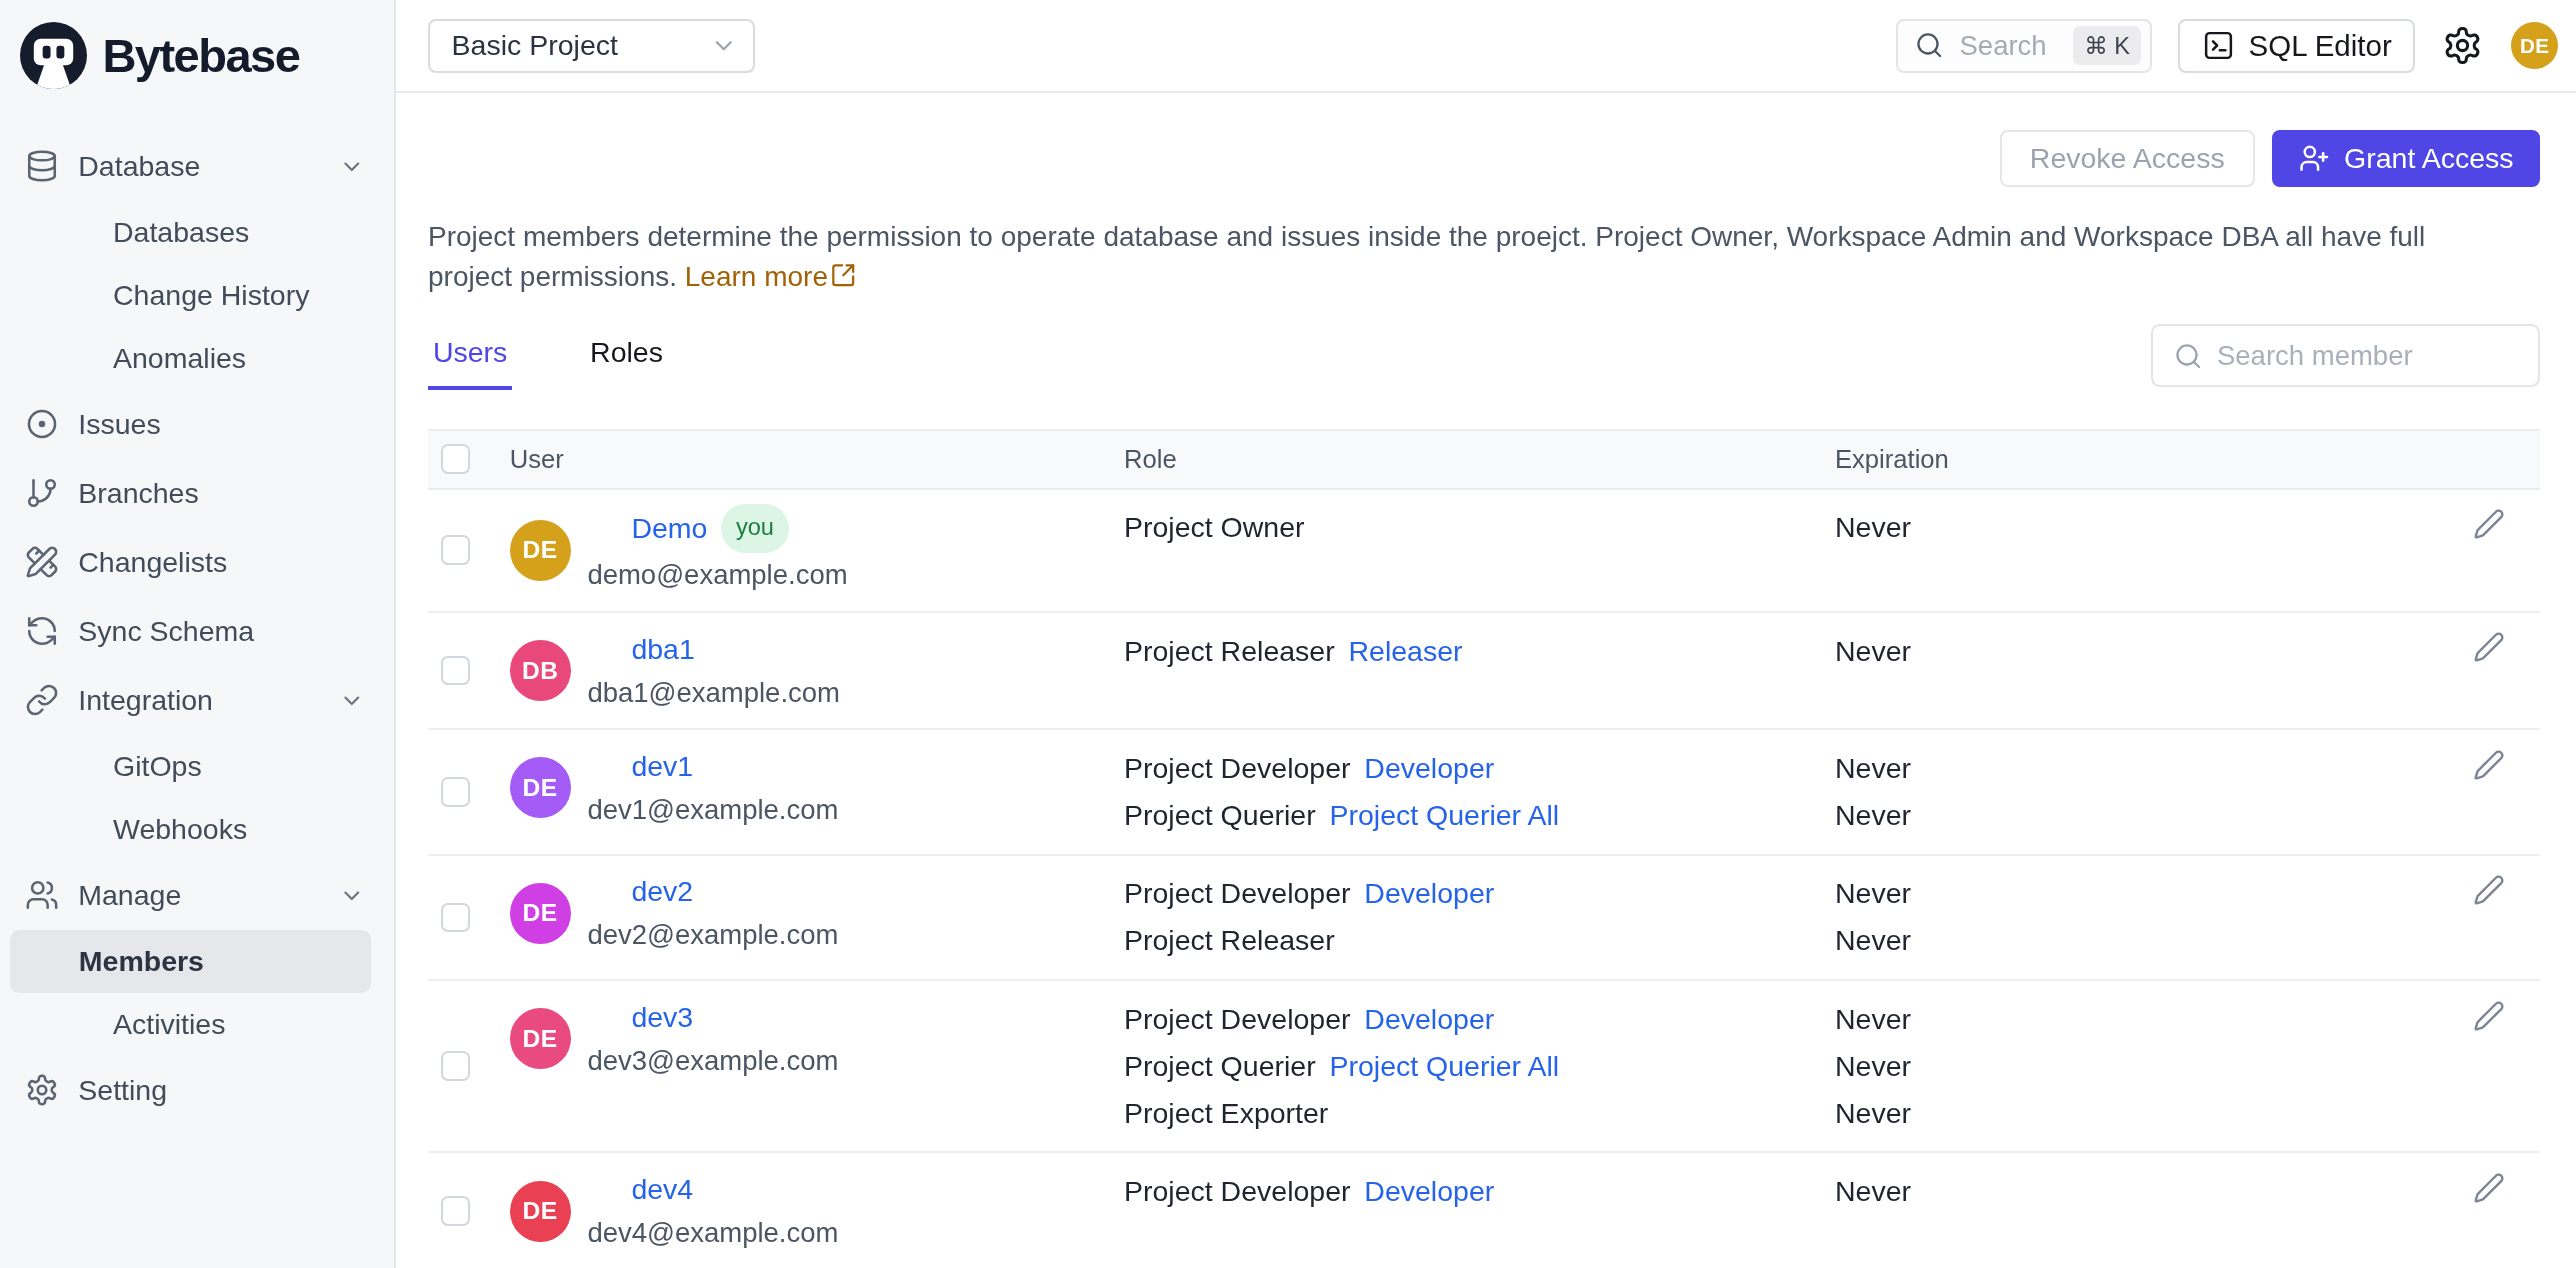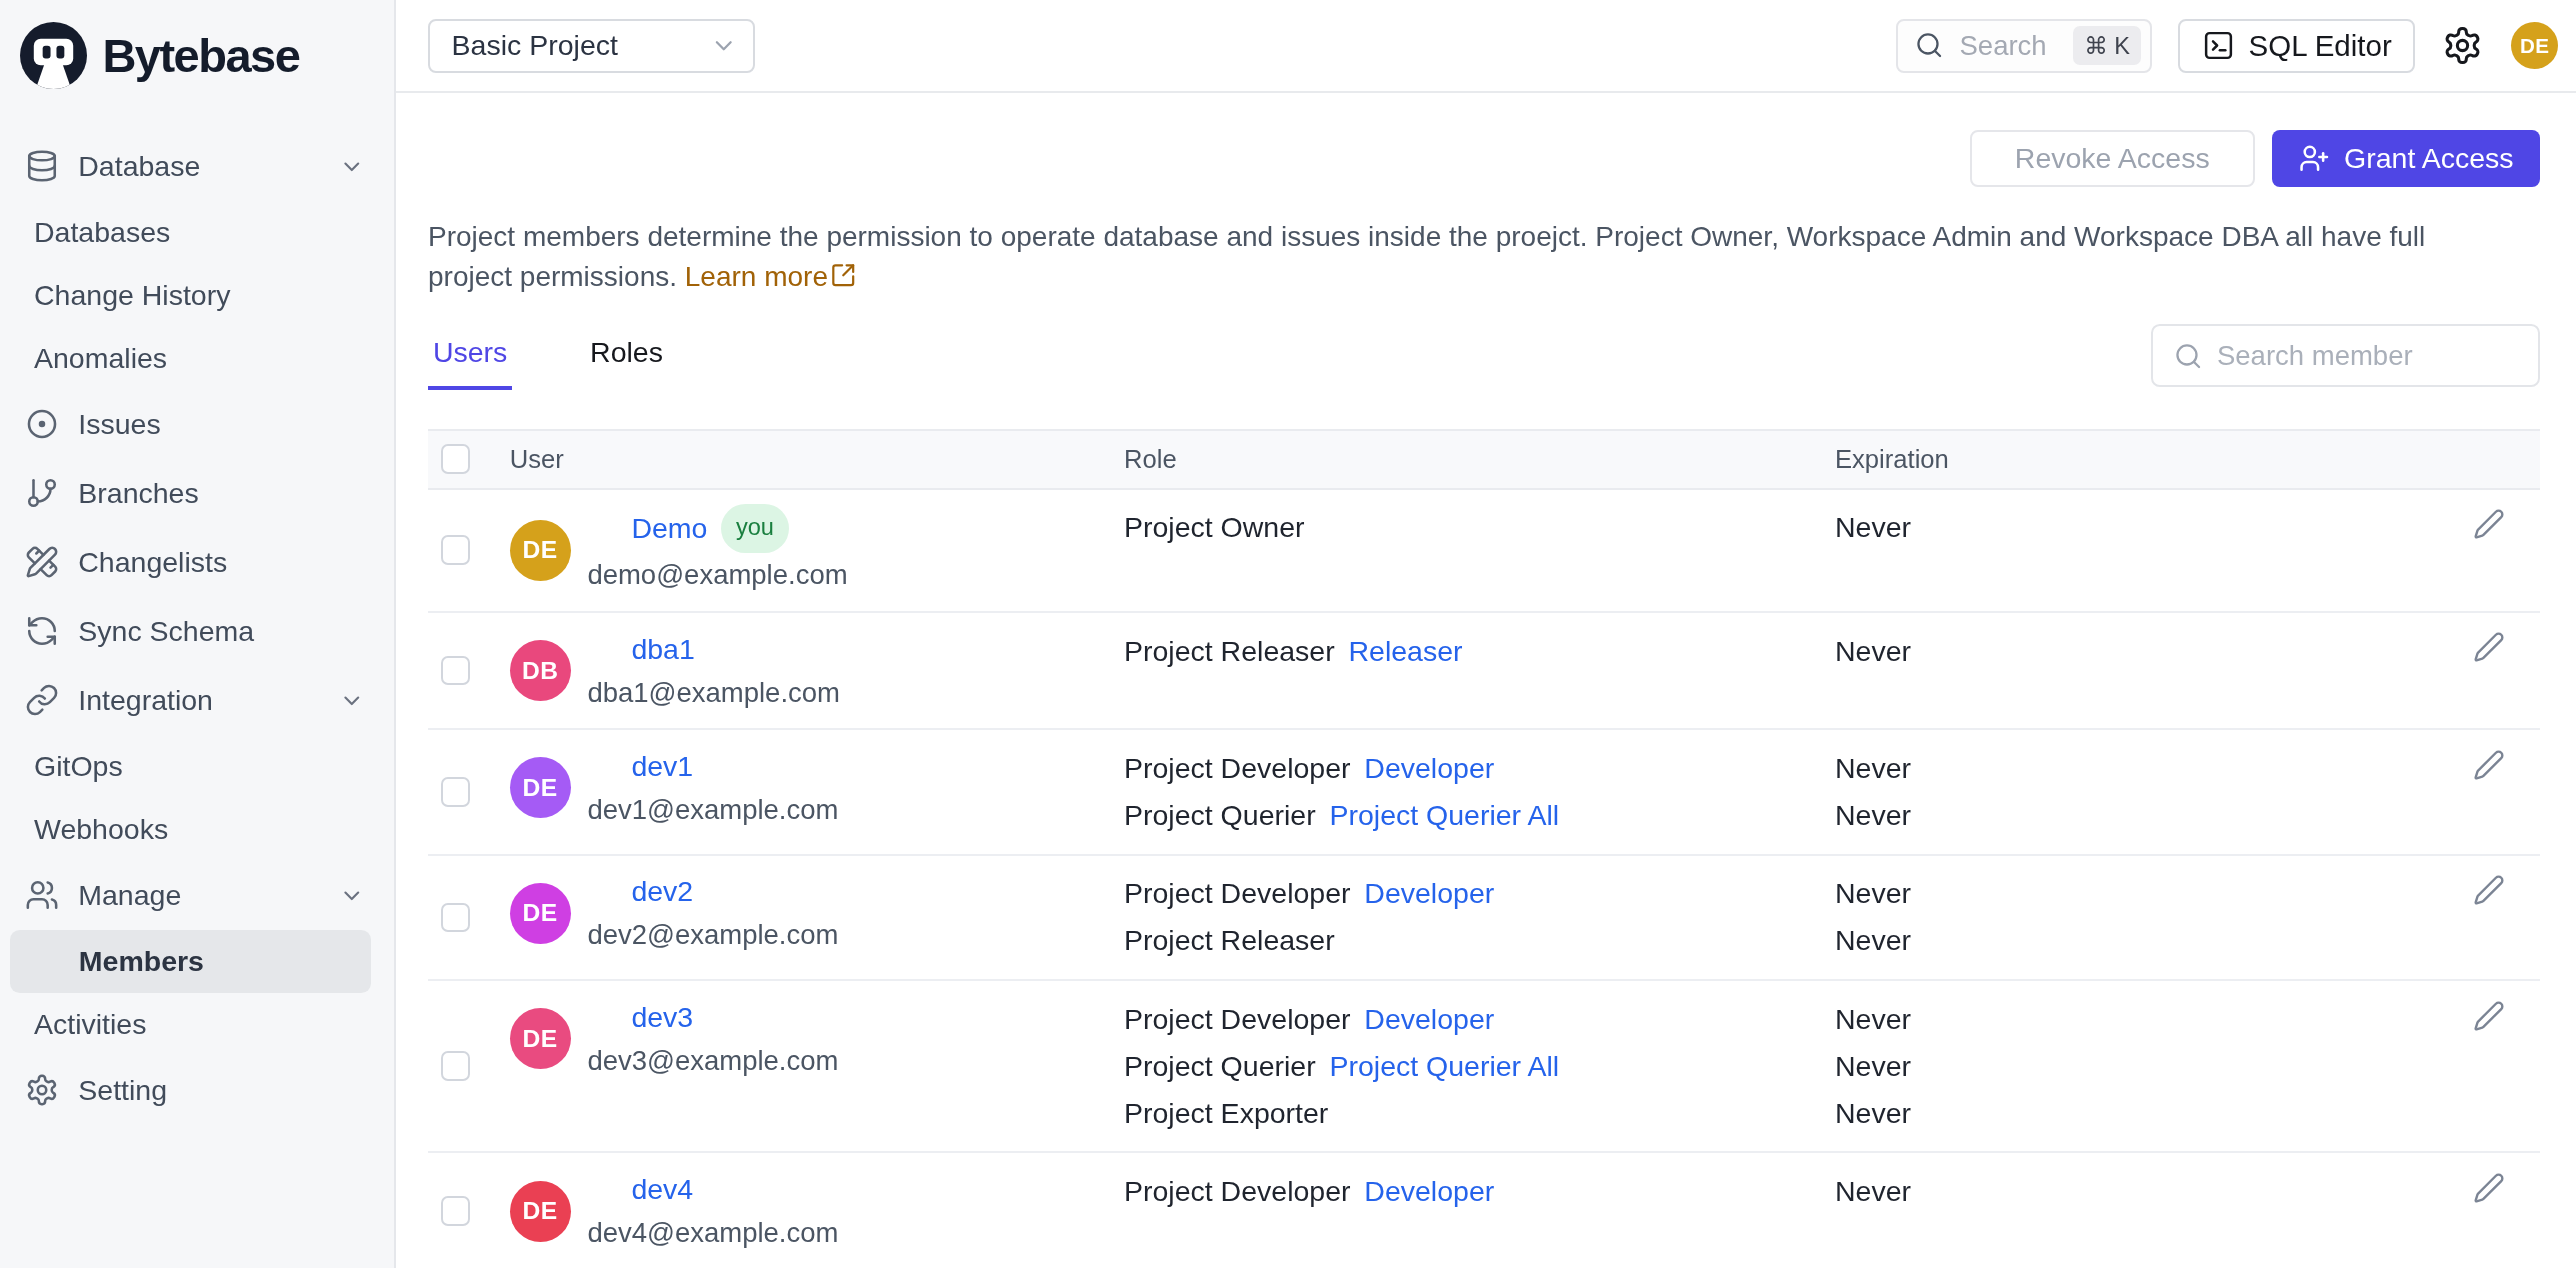--- a/index.html
+++ b/index.html
@@ -10,21 +10,21 @@
 
   
   .sidebar { width: 396px; flex-shrink: 0; background: #f6f7f9; border-right: 2px solid #e5e7eb; }
   .logo { display: flex; align-items: center; gap: 15.7px; padding: 21.6px 15.7px 19.7px 19.7px; cursor: pointer; }
   .logo-mark { width: 67px; height: 67px; flex-shrink: 0; }
   .logo-text { font-size: 47px; font-weight: 800; color: #141c2b; letter-spacing: -1.5px; }
   nav { margin-top: 23.6px; }
   .nav-item { display: flex; align-items: center; height: 69px; padding: 0 29.5px 0 24.6px; font-size: 28.5px; color: #414b5a; cursor: pointer; }
   .nav-item .nav-icon { width: 34px; height: 34px; margin-right: 19.7px; color: #5b6472; flex-shrink: 0; }
   .nav-item .chev { width: 25.6px; height: 25.6px; margin-left: auto; color: #6b7280; }
-  .nav-item.sub { height: 63px; padding-left: 34px; }
+  .nav-item.sub { height: 63px; padding-left: 113px; }
   .nav-item.sub.active { background: #e5e7ea; border-radius: 9.8px; margin: 0 22.6px 0 9.8px; padding-left: 69px; color: #2c3442; font-weight: bold; }
 
   
   .main { flex: 1; display: flex; flex-direction: column; min-width: 0; }
   .topbar { height: 93px; flex-shrink: 0; border-bottom: 2px solid #e8eaed; display: flex; align-items: center; justify-content: space-between; padding: 0 17.7px 0 32px; background: #fff; }
   .proj-select { width: 327px; height: 54px; background: #fff; border: 2px solid #d8dbe0; border-radius: 7.9px; display: flex; align-items: center; padding: 0 15.7px 0 21.6px; font-size: 28.5px; color: #2b3342; cursor: pointer; }
   .proj-select .chev { width: 27.5px; height: 27.5px; margin-left: auto; color: #9ca3af; }
   .topbar-right { display: flex; align-items: center; gap: 26.5px; justify-content: center; }
   .search-box { width: 256px; height: 54px; background: #fdfdfd; border: 2px solid #e4e5e9; border-radius: 7.9px; display: flex; align-items: center; gap: 14.7px; padding: 0 8.8px 0 16.7px; cursor: pointer; }
   .search-box .s-icon { width: 30.5px; height: 30.5px; color: #4b5563; flex-shrink: 0; }
@@ -32,21 +32,21 @@
   .search-box kbd { font-family: "Liberation Sans", sans-serif; background: #ececef; color: #3f434e; border-radius: 6.9px; padding: 5.9px 10.8px; font-size: 23.6px; white-space: nowrap; }
   .sql-btn { height: 54px; background: #fff; border: 2px solid #d8dbe0; border-radius: 7.9px; display: flex; align-items: center; gap: 13.8px; padding: 0 21.6px; font-size: 29.5px; color: #16181d; cursor: pointer; }
   .sql-btn .t-icon { width: 33px; height: 33px; color: #16181d; }
   .gear-btn { width: 43px; height: 43px; color: #16181d; background: none; border: none; cursor: pointer; display: flex; align-items: center; }
   .gear-btn svg { width: 41px; height: 41px; }
   .avatar-sm { width: 47px; height: 47px; border-radius: 50%; color: #fff; font-size: 20.6px; font-weight: 700; display: flex; align-items: center; justify-content: center; cursor: pointer; letter-spacing: 0.5px; }
 
   .content { flex: 1; padding: 0 36px 0 32px; overflow: hidden; }
   .actions { display: flex; justify-content: flex-end; gap: 17.7px; margin-top: 37px; }
   .btn { height: 57px; border-radius: 7.9px; font-size: 28.5px; display: flex; align-items: center; cursor: pointer; font-family: "Liberation Sans", sans-serif; }
-  .btn-revoke { padding: 0 43px; background: #fff; border: 2px solid #e5e6ea; color: #9ca3af; }
+  .btn-revoke { padding: 0 28px; background: #fff; border: 2px solid #e5e6ea; color: #9ca3af; }
   .btn-grant { padding: 0 26.5px; border: none; color: #fff; gap: 14.7px; }
   .btn-grant .up-icon { width: 30.5px; height: 30.5px; }
 
   .desc { margin-top: 29.5px; font-size: 28px; line-height: 40px; color: #4b5563; max-width: 2089px; }
   .desc a { color: #a16207; text-decoration: none; cursor: pointer; white-space: nowrap; }
   .desc .ext-icon { width: 26.5px; height: 26.5px; vertical-align: -2.9px; margin-left: 2px; }
 
   .tabs-row { margin-top: 25.6px; display: flex; align-items: center; justify-content: space-between; }
   .tabs { display: flex; gap: 73px; }
   .tab { font-size: 28.5px; color: #16181d; padding: 13.8px 4.9px 16.7px; cursor: pointer; border-bottom: 4.9px solid transparent; }

